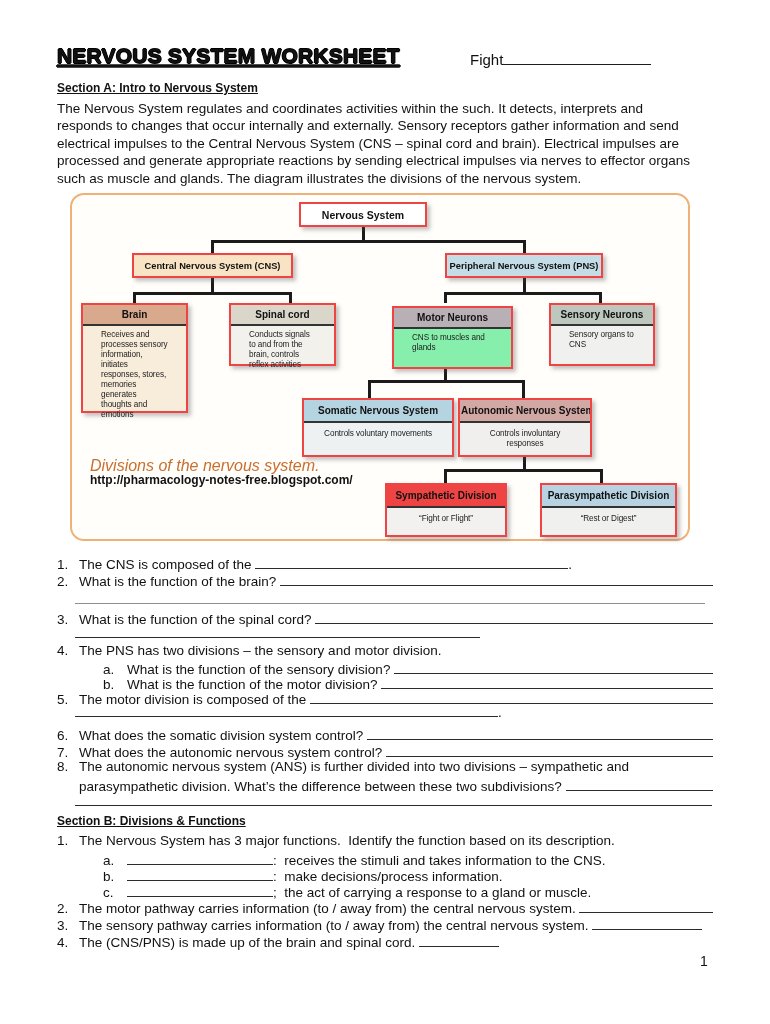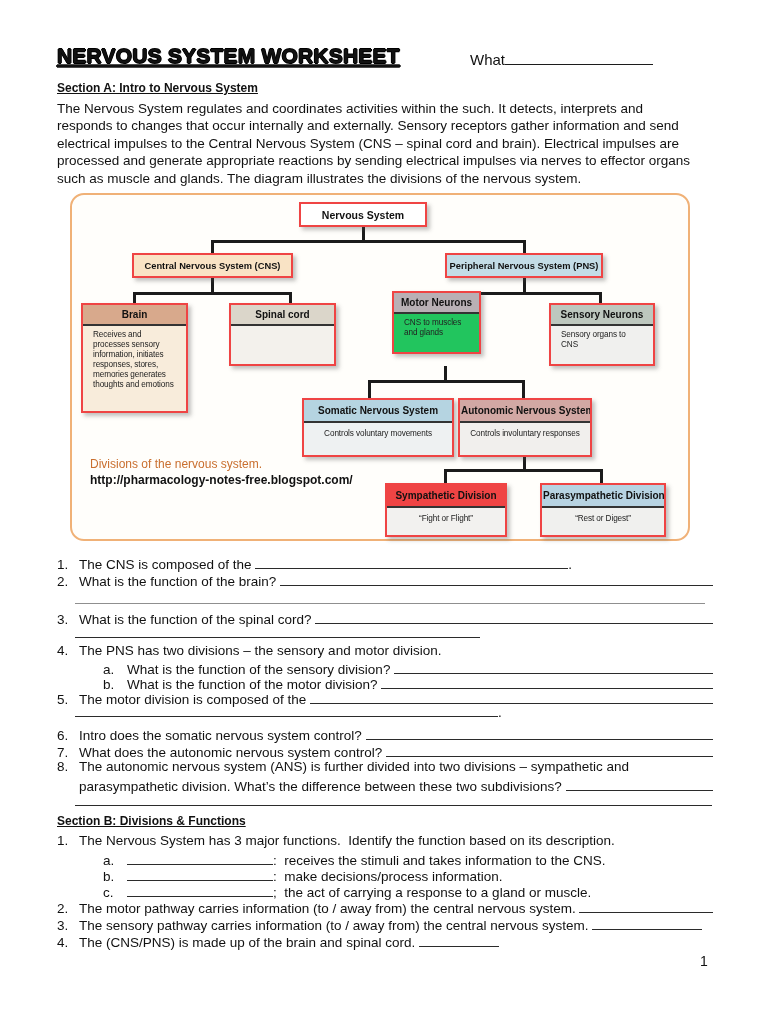--- a/index.html
+++ b/index.html
@@ -25,43 +25,43 @@
     left:70px;top:193px;width:620px;height:348px;background:#fffefb;
     border:2.5px solid #f0b177;border-radius:14px;box-sizing:border-box;
   }
   .dgi{position:absolute;left:0;top:0;width:100%;height:100%;}
   .dbox{position:absolute;border:2px solid #ef4444;box-sizing:border-box;background:#f4f2ee;
         box-shadow:2.5px 2.5px 4px rgba(80,80,80,0.35);}
   .cell{display:flex;align-items:center;justify-content:center;font-weight:bold;
         font-size:9.6px;white-space:nowrap;}
   .dh{border-bottom:2px solid #333;text-align:center;font-weight:bold;font-size:10px;
       padding:4px 1px;white-space:nowrap;overflow:hidden;}
-  .db{font-size:8.2px;letter-spacing:-0.1px;line-height:1.22;padding:4px 10px;color:#222;}
+  .db{font-size:8.2px;letter-spacing:-0.1px;line-height:1.22;padding:4px 18px;color:#222;}
   .db.ctr{text-align:center;padding-top:6px;}
   .cx{position:absolute;background:#1b1b1b;}
-  .cap1{position:absolute;left:18px;top:262px;font-size:12px;color:#c96f2f;white-space:nowrap;}
+  .cap1{position:absolute;left:18px;top:262px;font-size:16px;color:#c96f2f;white-space:nowrap;font-style:italic;}
   .cap2{position:absolute;left:18px;top:278px;font-size:12px;font-weight:bold;white-space:nowrap;}
   
   .q-row{position:absolute;left:57px;right:57px;display:flex;align-items:baseline;
          font-size:13.5px;white-space:pre;height:17px;}
   .q-row.sub{left:103px;}
   .q-num{display:inline-block;width:22px;flex:none;}
   .q-row.sub .q-num{width:24px;}
   .q-text{flex:none;}
   .fill{flex:1 1 auto;border-bottom:1.5px solid #2b2b2b;height:1.02em;}
   .bfix{flex:none;border-bottom:1.5px solid #2b2b2b;height:1.02em;display:inline-block;}
   .cont{position:absolute;display:flex;align-items:baseline;font-size:13.5px;height:15px;}
   .gray{border-color:#8f8f8f;}
   .pageno{left:700px;top:953px;font-size:14px;}
 </style>
 </head>
 <body>
 
 <div class="abs title">NERVOUS SYSTEM WORKSHEET</div>
-<div class="abs name-row"><span>What</span><span class="name-line"></span></div>
+<div class="abs name-row"><span>Fight</span><span class="name-line"></span></div>
 
 <div class="abs sec-head" style="left:57px;top:81px;">Section A: Intro to Nervous System</div>
 <div class="abs para">
   <div>The Nervous System regulates and coordinates activities within the such. It detects, interprets and</div>
   <div>responds to changes that occur internally and externally. Sensory receptors gather information and send</div>
   <div>electrical impulses to the Central Nervous System (CNS – spinal cord and brain). Electrical impulses are</div>
   <div>processed and generate appropriate reactions by sending electrical impulses via nerves to effector organs</div>
   <div>such as muscle and glands. The diagram illustrates the divisions of the nervous system.</div>
 </div>
 
@@ -105,23 +105,24 @@
         <span>Peripheral Nervous System (PNS)</span>
       </div>
 
     <div class="dbox" style="left:9px;top:108px;width:107px;height:110px;background:#f8ecdb;">
       <div class="dh" style="background:#d8a98c;"><span>Brain</span></div>
       <div class="db">Receives and processes sensory information, initiates responses, stores, memories generates thoughts and emotions</div>
     </div>
 
     <div class="dbox" style="left:157px;top:108px;width:107px;height:63px;background:#f3f1ec;">
       <div class="dh" style="background:#dbd6ca;"><span>Spinal cord</span></div>
+      <div class="db">Conducts signals to and from the brain, controls reflex activities</div>
     </div>
 
-    <div class="dbox" style="left:320px;top:96px;width:89px;height:63px;background:#22c55e;">
+    <div class="dbox" style="left:320px;top:111px;width:121px;height:63px;background:#86efac;">
       <div class="dh" style="background:#b9b0b5;"><span>Motor Neurons</span></div>
       <div class="db">CNS to muscles and glands</div>
     </div>
 
     <div class="dbox" style="left:477px;top:108px;width:106px;height:63px;background:#f0f0ee;">
       <div class="dh" style="background:#bdc7be;"><span>Sensory Neurons</span></div>
       <div class="db">Sensory organs to CNS</div>
     </div>
 
     <div class="dbox" style="left:230px;top:203px;width:152px;height:59px;background:#eef1f2;">
@@ -132,21 +133,21 @@
     <div class="dbox" style="left:386px;top:203px;width:134px;height:59px;background:#f1efed;">
       <div class="dh" style="background:#d2a8a4;padding:5px 1px;"><span>Autonomic Nervous System</span></div>
       <div class="db ctr">Controls involuntary responses</div>
     </div>
 
     <div class="dbox" style="left:313px;top:288px;width:122px;height:54px;background:#f2f1ef;">
       <div class="dh" style="background:#ef4444;padding:5px 1px;"><span>Sympathetic Division</span></div>
       <div class="db ctr">“Fight or Flight”</div>
     </div>
 
-    <div class="dbox" style="left:468px;top:288px;width:126px;height:54px;background:#f0f0ee;">
+    <div class="dbox" style="left:468px;top:288px;width:137px;height:54px;background:#f0f0ee;">
       <div class="dh" style="background:#b7d3e2;padding:5px 1px;"><span>Parasympathetic Division</span></div>
       <div class="db ctr">“Rest or Digest”</div>
     </div>
 
     <div class="cap1">Divisions of the nervous system.</div>
     <div class="cap2">http://pharmacology-notes-free.blogspot.com/</div>
   </div>
 </div>
 
 <div class="q-row" style="top:554px;"><span class="q-num">1.</span><span class="q-text">The CNS is composed of the </span><span class="bfix" style="width:313px;"></span><span>.</span></div>
@@ -164,21 +165,21 @@
 <div class="q-row" style="top:643px;"><span class="q-num">4.</span><span class="q-text">The PNS has two divisions – the sensory and motor division.</span></div>
 <div class="q-row sub" style="top:659px;"><span class="q-num">a.</span><span class="q-text">What is the function of the sensory division? </span><span class="fill"></span></div>
 <div class="q-row sub" style="top:674px;"><span class="q-num">b.</span><span class="q-text">What is the function of the motor division? </span><span class="fill"></span></div>
 
 <div class="q-row" style="top:689px;"><span class="q-num">5.</span><span class="q-text">The motor division is composed of the </span><span class="fill"></span></div>
 <div class="cont" style="left:75px;top:702px;">
     <span class="bfix" style="width:423px;"></span>
     <span>.</span>
   </div>
 
-<div class="q-row" style="top:725px;"><span class="q-num">6.</span><span class="q-text">Intro does the somatic nervous system control? </span><span class="fill"></span></div>
+<div class="q-row" style="top:725px;"><span class="q-num">6.</span><span class="q-text">What does the somatic division system control? </span><span class="fill"></span></div>
 <div class="q-row" style="top:742px;"><span class="q-num">7.</span><span class="q-text">What does the autonomic nervous system control? </span><span class="fill"></span></div>
 
 <div class="q-row" style="top:759px;"><span class="q-num">8.</span><span class="q-text">The autonomic nervous system (ANS) is further divided into two divisions – sympathetic and</span></div>
 <div class="q-row" style="top:776px;"><span class="q-num"></span><span class="q-text">parasympathetic division. What’s the difference between these two subdivisions? </span><span class="fill"></span></div>
 <div class="cont" style="left:75px;top:791px;">
     <span class="bfix" style="width:637px;"></span>
   </div>
 
 <div class="abs sec-head" style="left:57px;top:814px;">Section B: Divisions &amp; Functions</div>
 

